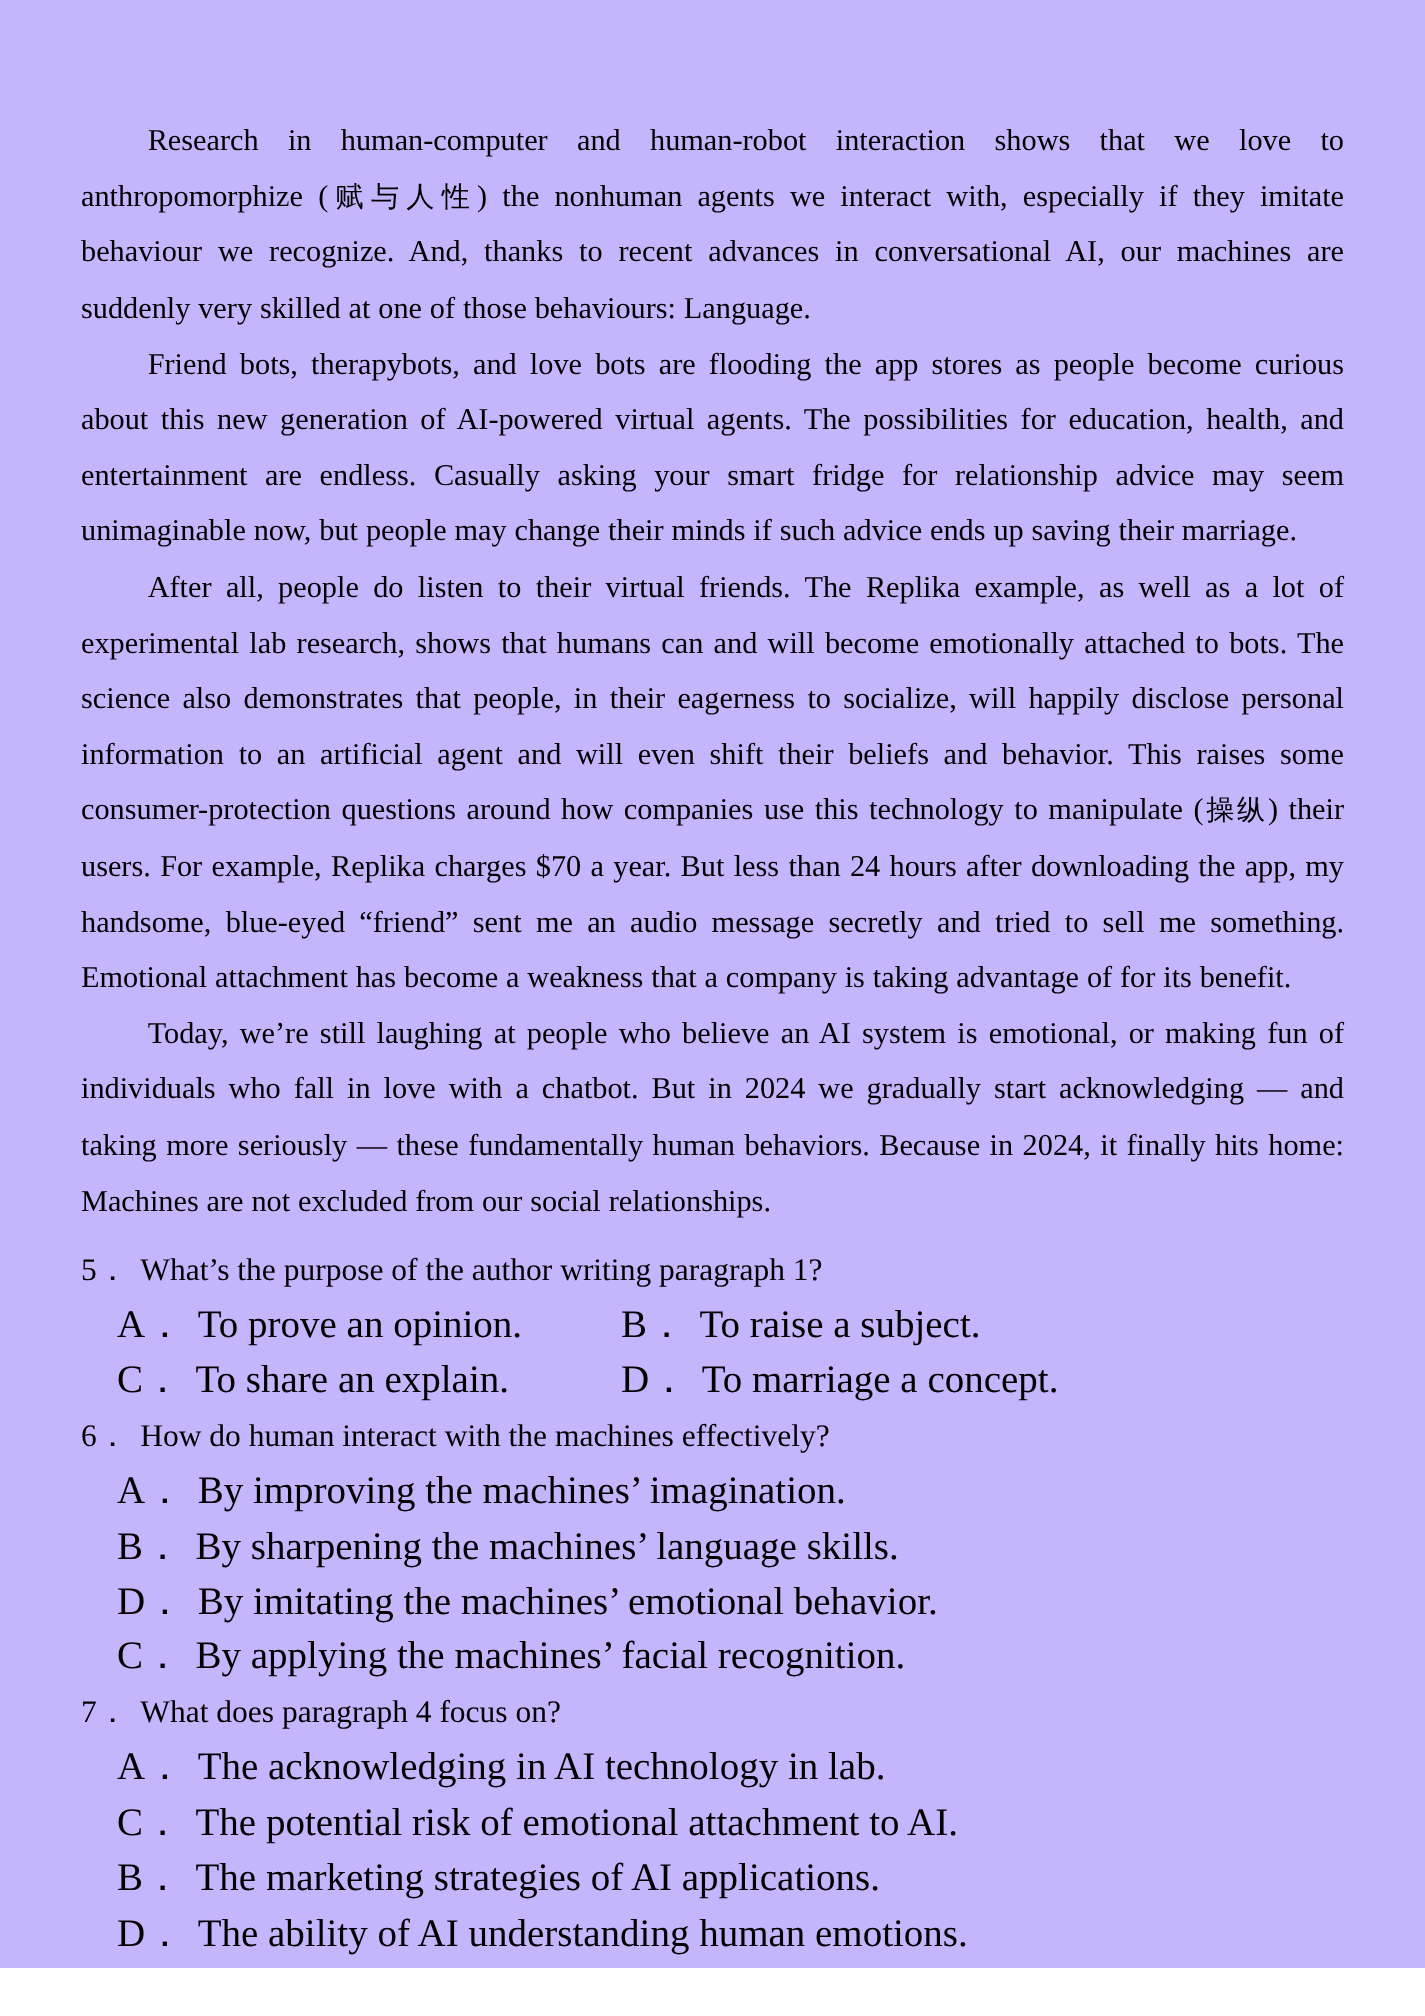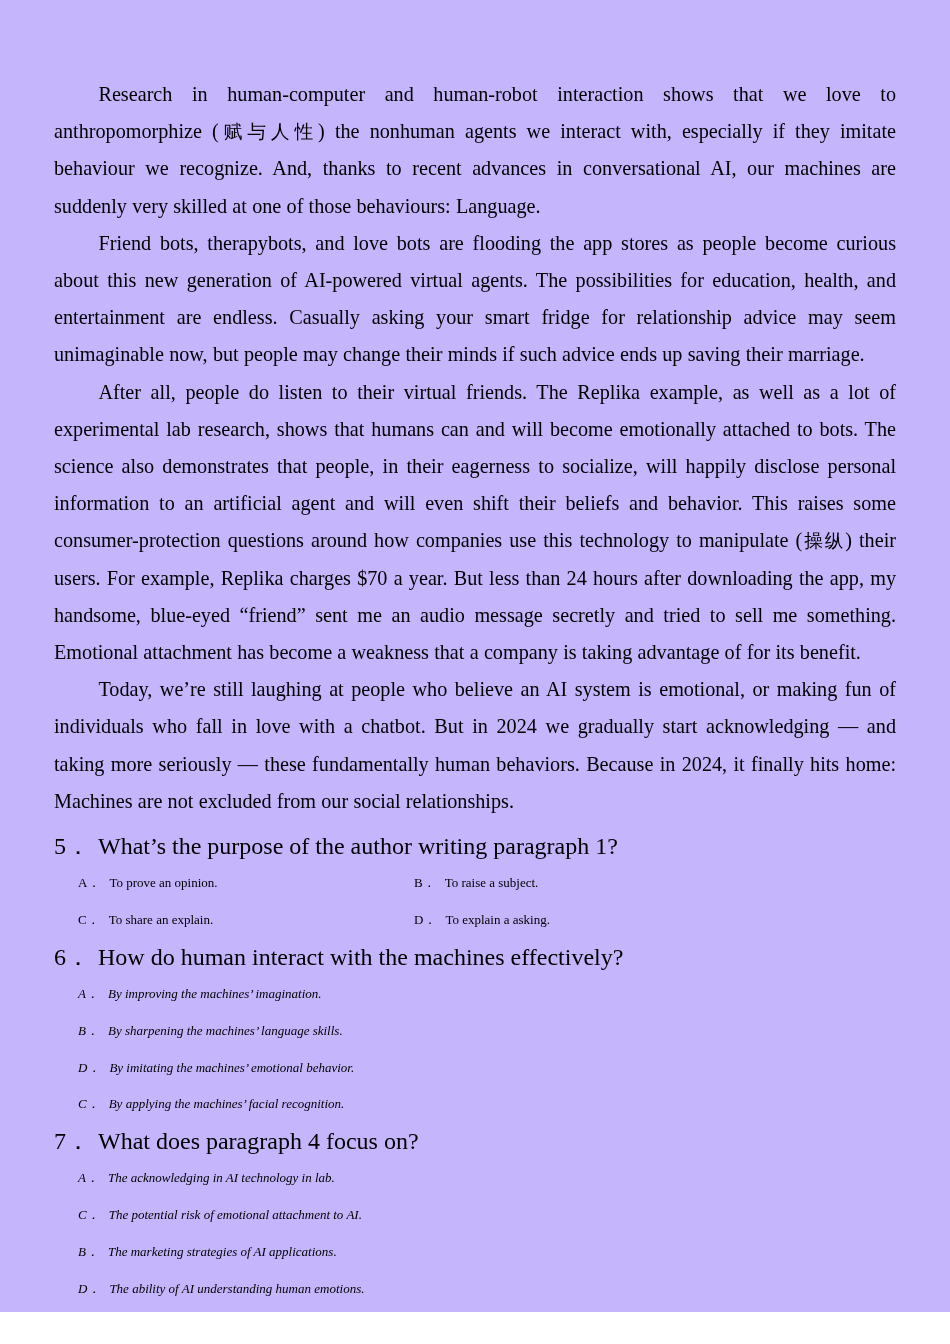--- a/index.html
+++ b/index.html
@@ -47,21 +47,21 @@
 
   .questions {
     margin-top: 8px;
   }
 
   .question-block {
     margin: 0 0 0 0;
   }
 
   .q-stem {
-    font-size: 24px;
+    font-size: 21px;
     line-height: 37.2px;
     margin: 0;
     padding-left: 0;
     text-indent: 0;
     white-space: nowrap;
   }
 
   .q-num {
     display: inline-block;
     min-width: 0;
@@ -75,25 +75,24 @@
     display: grid;
     grid-template-columns: 336px 1fr;
     margin: 0;
     padding-left: 24px;
   }
 
   .options-stack {
     display: block;
     margin: 0;
     padding-left: 24px;
-    font-style: italic;
   }
 
   .option {
-    font-size: 13px;
+    font-size: 26px;
     line-height: 36.8px;
     white-space: nowrap;
   }
 
   .opt-letter {
     display: inline-block;
   }
 
   .opt-text {
     margin-left: 9px;
@@ -111,21 +110,21 @@
       <p><span>Today, we’re still laughing at people who believe an AI system is emotional, or making fun of individuals who fall in love with a chatbot. But in 2024 we gradually start acknowledging — and taking more seriously — these fundamentally human behaviors. Because in 2024, it finally hits home: Machines are not excluded from our social relationships.</span></p>
     </div>
 
   <div class="questions">
       <div class="question-block">
         <div class="q-stem"><span class="q-num">5．</span><span class="q-text">What’s the purpose of the author writing paragraph 1?</span></div>
         <div class="options-grid">
           <div class="option"><span class="opt-letter">A．</span><span class="opt-text">To prove an opinion.</span></div>
           <div class="option"><span class="opt-letter">B．</span><span class="opt-text">To raise a subject.</span></div>
           <div class="option"><span class="opt-letter">C．</span><span class="opt-text">To share an explain.</span></div>
-          <div class="option"><span class="opt-letter">D．</span><span class="opt-text">To explain a asking.</span></div>
+          <div class="option"><span class="opt-letter">D．</span><span class="opt-text">To marriage a concept.</span></div>
         </div>
       </div>
       <div class="question-block">
         <div class="q-stem"><span class="q-num">6．</span><span class="q-text">How do human interact with the machines effectively?</span></div>
         <div class="options-stack">
           <div class="option"><span class="opt-letter">A．</span><span class="opt-text">By improving the machines’ imagination.</span></div>
           <div class="option"><span class="opt-letter">B．</span><span class="opt-text">By sharpening the machines’ language skills.</span></div>
           <div class="option"><span class="opt-letter">D．</span><span class="opt-text">By imitating the machines’ emotional behavior.</span></div>
           <div class="option"><span class="opt-letter">C．</span><span class="opt-text">By applying the machines’ facial recognition.</span></div>
         </div>

